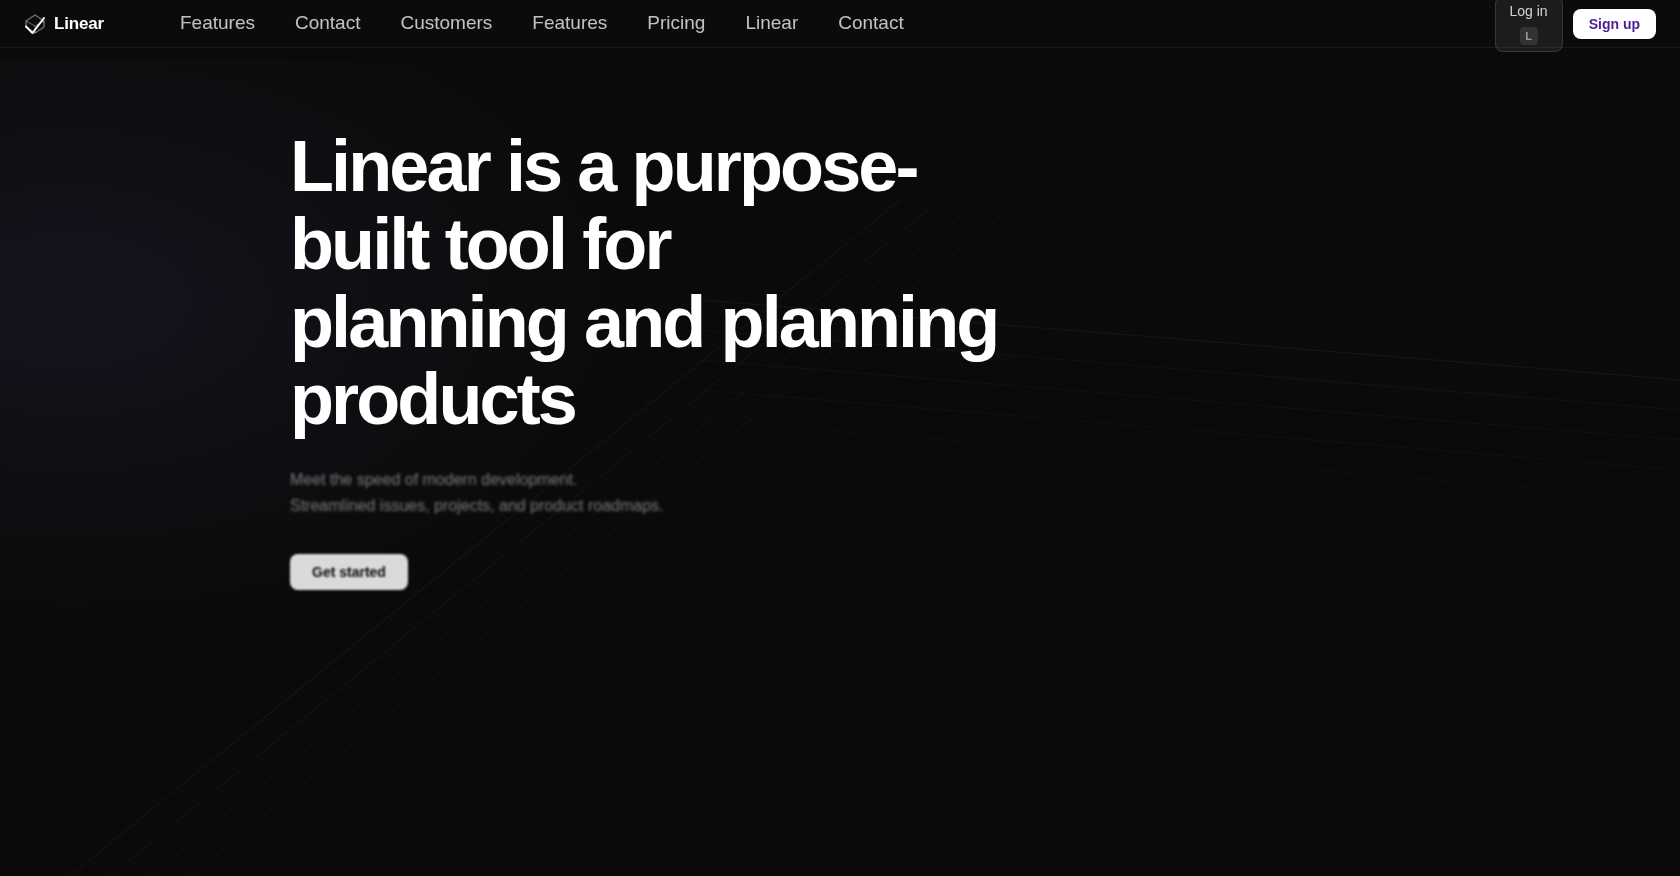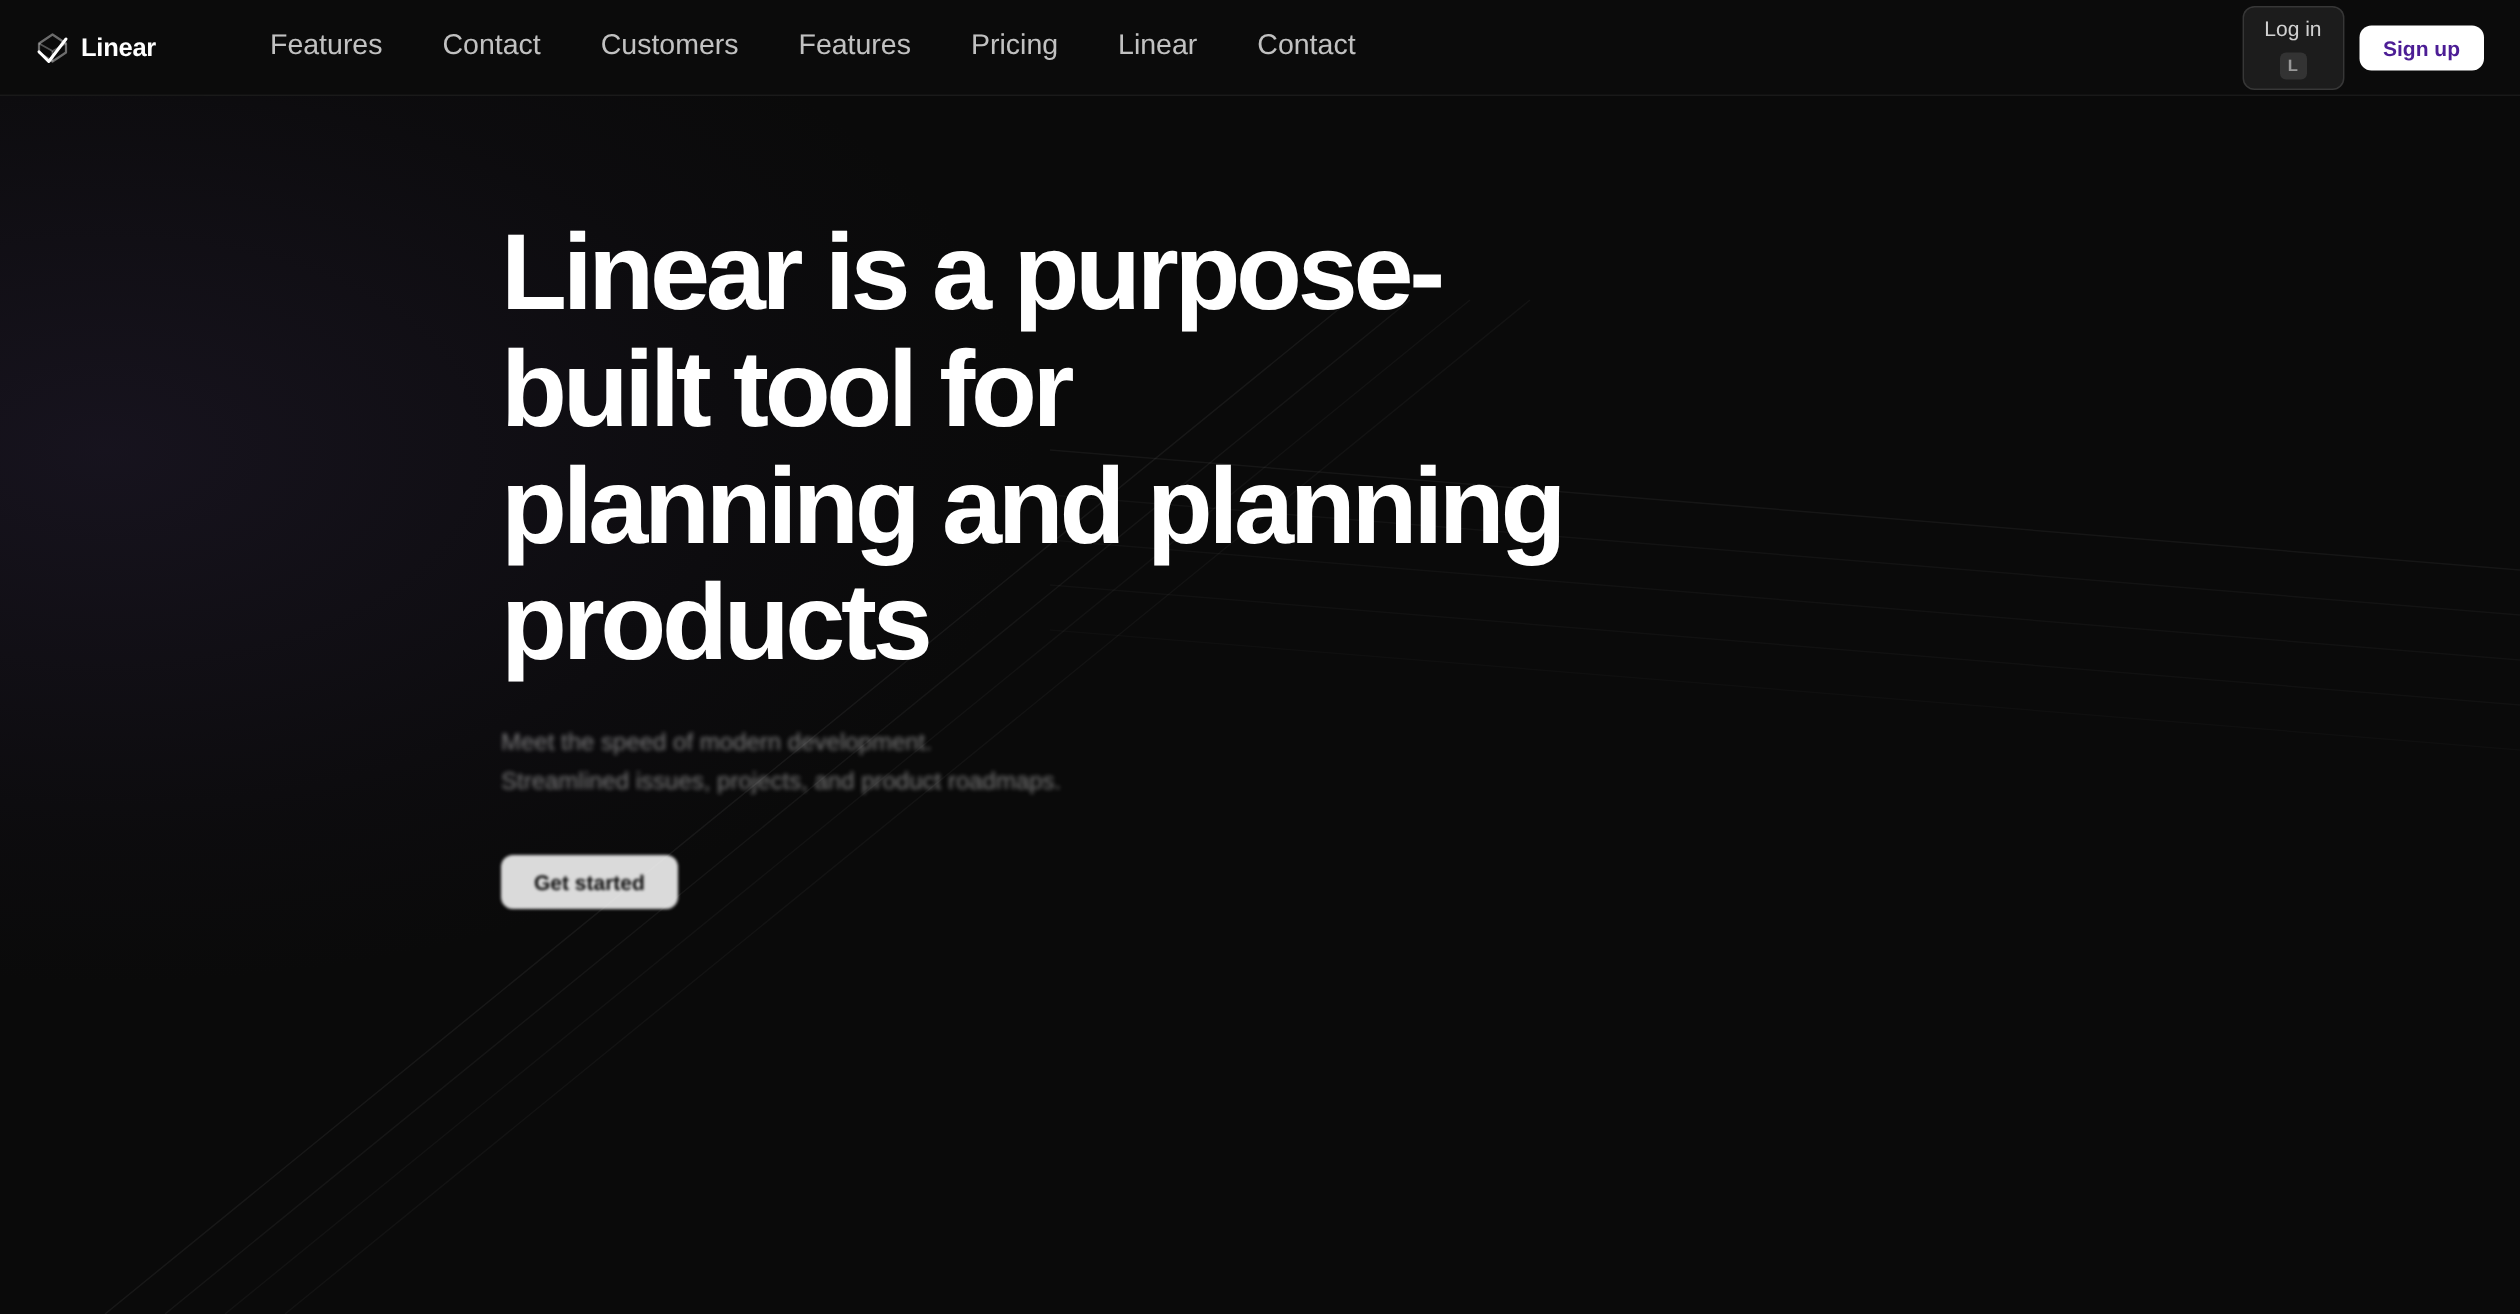--- a/index.html
+++ b/index.html
@@ -26,21 +26,21 @@
     }
 
     
     nav {
       position: relative;
       z-index: 10;
       display: flex;
       align-items: center;
       justify-content: space-between;
       padding: 0 24px;
-      height: 64px;
+      height: 48px;
       background: rgba(12,12,12,0.95);
       border-bottom: 1px solid rgba(255,255,255,0.06);
       text-align: center;
     }
 
     .nav-left {
       display: flex;
       align-items: center;
       gap: 8px;
     }
@@ -126,21 +126,20 @@
       font-weight: 600;
       text-decoration: none;
     }
 
     
     .hero {
       position: relative;
       z-index: 2;
       padding: 80px 0 0 290px;
       max-width: 1000px;
-      margin-left: 44px;
     }
 
     .hero-title {
       font-size: 72px;
       font-weight: 700;
       line-height: 1.08;
       letter-spacing: -0.04em;
       color: #ffffff;
       margin-bottom: 28px;
     }

